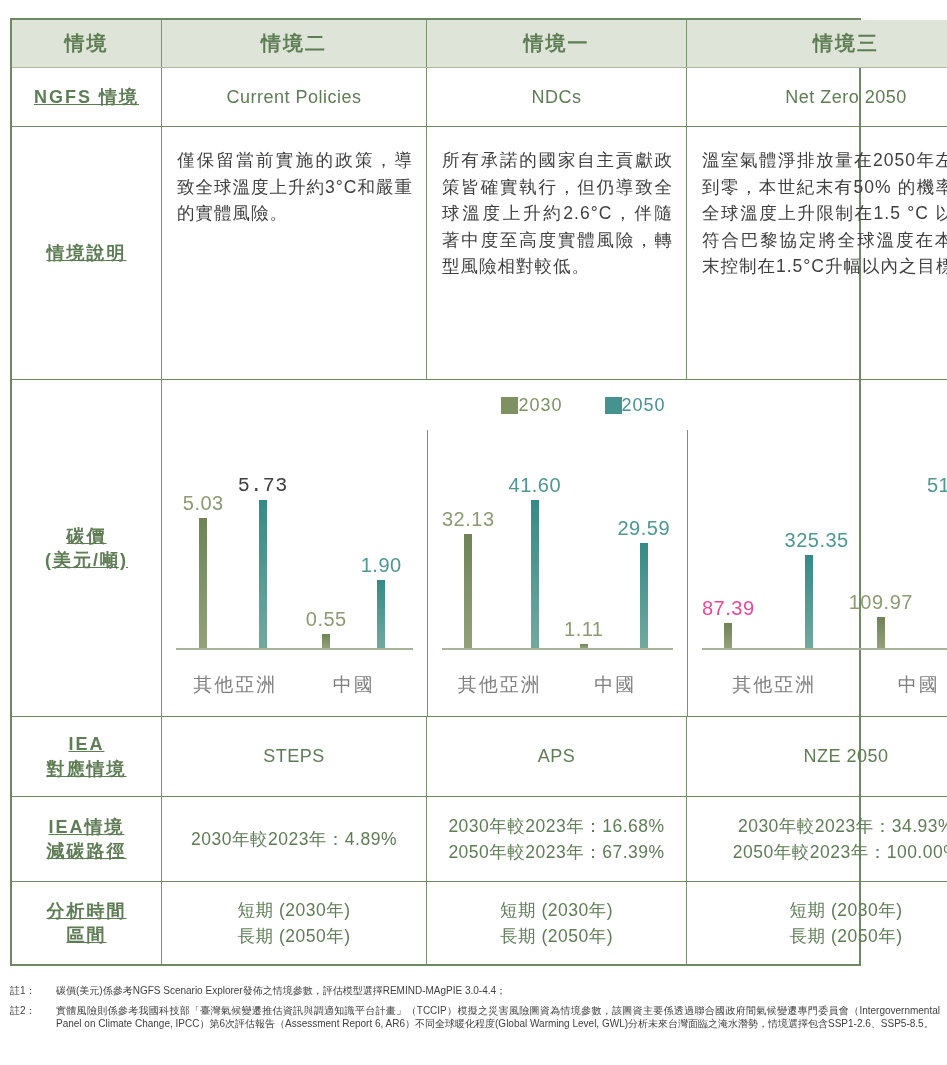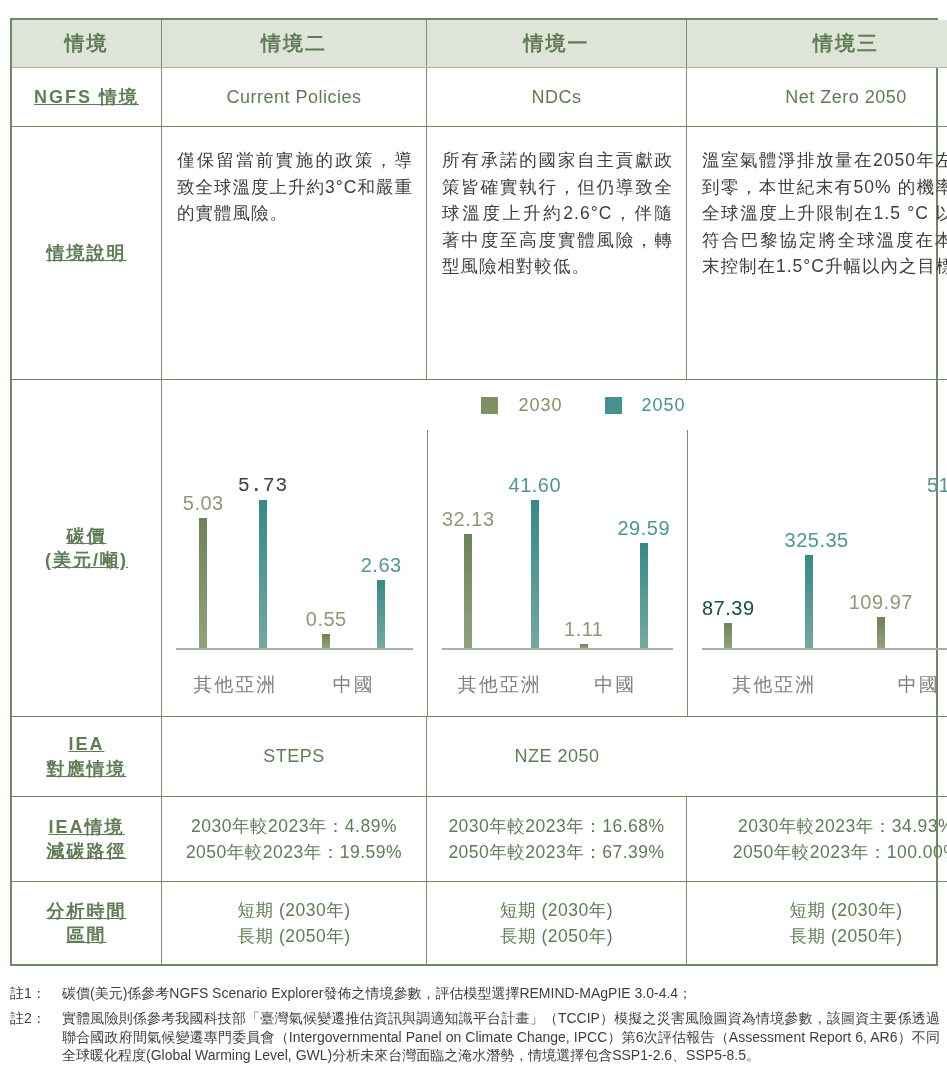--- a/index.html
+++ b/index.html
@@ -13,21 +13,21 @@
     --axis:#a9b39b;
     --cat:#7f7f7f;
   }
   *{margin:0;padding:0;box-sizing:border-box;}
   body{
     width:947px;height:1065px;background:#ffffff;
     font-family:"Liberation Sans","DejaVu Sans",sans-serif;
     position:relative;overflow:hidden;
   }
   .table{
-    position:absolute;left:10px;top:18px;width:928px;height:948px;
+    position:absolute;left:10px;top:18px;width:851px;height:948px;
     border:2px solid var(--line);
     display:grid;
     grid-template-rows:47px 59px 253px 337px 80px 85px 1fr;
   }
   .row{display:grid;grid-template-columns:150px 265px 260px 1fr;border-top:1.5px solid var(--line);}
   .row.header{border-top:none;background:var(--hdrbg);}
   .row.ngfs{border-top:1px solid #abb9a0;}
   .cell{
     display:flex;flex-direction:column;align-items:center;justify-content:center;
     text-align:center;color:var(--green);border-right:1px solid var(--vline);
@@ -40,35 +40,35 @@
   .desccell{
     justify-content:flex-start;align-items:stretch;text-align:justify;
     color:var(--dark);font-size:17.5px;line-height:1.52;letter-spacing:1px;
     padding:20px 13px 0 15px;
   }
   .twoline{font-size:17.5px;line-height:1.5;letter-spacing:0.5px;}
   
   .row.carbon{grid-template-columns:150px 1fr;}
   .carbon-content{display:flex;flex-direction:column;padding:0;align-items:stretch;}
   .legend{height:50px;display:flex;align-items:center;justify-content:center;gap:42px;}
-  .legend-item{display:flex;align-items:center;gap:20px;font-size:18px;letter-spacing:1px;}
+  .legend-item{display:flex;align-items:center;gap:0;font-size:18px;letter-spacing:1px;}
   .swatch{width:17px;height:17px;display:inline-block;}
   .charts{flex:1;display:grid;grid-template-columns:265px 260px 1fr;}
   .chart{padding:0 14px;display:flex;flex-direction:column;}
   .chart + .chart{border-left:1px solid var(--vline);}
   .plot{height:220px;display:flex;align-items:flex-end;border-bottom:2px solid var(--axis);}
   .grp{flex:1;display:flex;justify-content:center;align-items:flex-end;gap:14px;}
   .bar-col{display:flex;flex-direction:column;align-items:center;justify-content:flex-end;}
   .bar-val{font-size:20px;white-space:nowrap;margin-bottom:3px;letter-spacing:0.5px;}
   .bar{width:8px;}
   .cats{display:flex;padding-top:22px;}
   .cat{flex:1;text-align:center;color:var(--cat);font-size:19px;letter-spacing:2px;}
   
   .footnotes{position:absolute;left:10px;top:984px;width:930px;color:var(--dark);}
-  .fn{display:grid;grid-template-columns:46px 1fr;column-gap:6px;font-size:14px;line-height:1.32;margin-bottom:7px;}
+  .fn{display:grid;grid-template-columns:46px 1fr;font-size:10px;line-height:1.32;margin-bottom:7px;}
   .fn-label{white-space:nowrap;}
   .fn-text{text-align:justify;}
 </style>
 </head>
 <body>
 
 <div class="table">
 
   <div class="row header">
     <div class="cell hcell">情境</div>
@@ -119,21 +119,21 @@
                   <span class="bar-val" style="color: #404040; font-family: Liberation Mono, monospace;">5.73</span>
                   <div class="bar" style="height: 148px; background: linear-gradient(rgb(53, 138, 135), rgb(114, 169, 158));"></div>
                 </div>
               </div>
               <div class="grp">
                 <div class="bar-col">
                   <span class="bar-val" style="color: rgb(141, 154, 114);">0.55</span>
                   <div class="bar" style="height: 14px; background: linear-gradient(rgb(110, 131, 86), rgb(147, 161, 123));"></div>
                 </div>
                 <div class="bar-col">
-                  <span class="bar-val" style="color: rgb(78, 151, 147);">2.63</span>
+                  <span class="bar-val" style="color: rgb(78, 151, 147);">1.90</span>
                   <div class="bar" style="height: 68px; background: linear-gradient(rgb(53, 138, 135), rgb(114, 169, 158));"></div>
                 </div>
               </div>
             </div>
             <div class="cats">
               <div class="cat">其他亞洲</div>
               <div class="cat">中國</div>
             </div>
           </div>
         <div class="chart">
@@ -161,21 +161,21 @@
             </div>
             <div class="cats">
               <div class="cat">其他亞洲</div>
               <div class="cat">中國</div>
             </div>
           </div>
         <div class="chart">
             <div class="plot">
               <div class="grp">
                 <div class="bar-col">
-                  <span class="bar-val" style="color: #14532d;">87.39</span>
+                  <span class="bar-val" style="color: #ec4899;">87.39</span>
                   <div class="bar" style="height: 25px; background: linear-gradient(rgb(110, 131, 86), rgb(147, 161, 123));"></div>
                 </div>
                 <div class="bar-col">
                   <span class="bar-val" style="color: rgb(78, 151, 147); margin-left: 16px;">325.35</span>
                   <div class="bar" style="height: 93px; background: linear-gradient(rgb(53, 138, 135), rgb(114, 169, 158));"></div>
                 </div>
               </div>
               <div class="grp">
                 <div class="bar-col">
                   <span class="bar-val" style="color: rgb(141, 154, 114);">109.97</span>
@@ -195,31 +195,31 @@
       </div>
     </div>
   </div>
 
   <div class="row">
     <div class="cell labelcell">
       <span>IEA</span>
       <span>對應情境</span>
     </div>
     <div class="cell valcell">STEPS</div>
+    <div class="cell valcell">APS</div>
     <div class="cell valcell">NZE 2050</div>
   </div>
 
   <div class="row">
     <div class="cell labelcell">
       <span>IEA情境</span>
       <span>減碳路徑</span>
     </div>
     <div class="cell twoline">
       <span>2030年較2023年：4.89%</span>
-      <span>2050年較2023年：19.59%</span>
     </div>
     <div class="cell twoline">
       <span>2030年較2023年：16.68%</span>
       <span>2050年較2023年：67.39%</span>
     </div>
     <div class="cell twoline">
       <span>2030年較2023年：34.93%</span>
       <span>2050年較2023年：100.00%</span>
     </div>
   </div>

